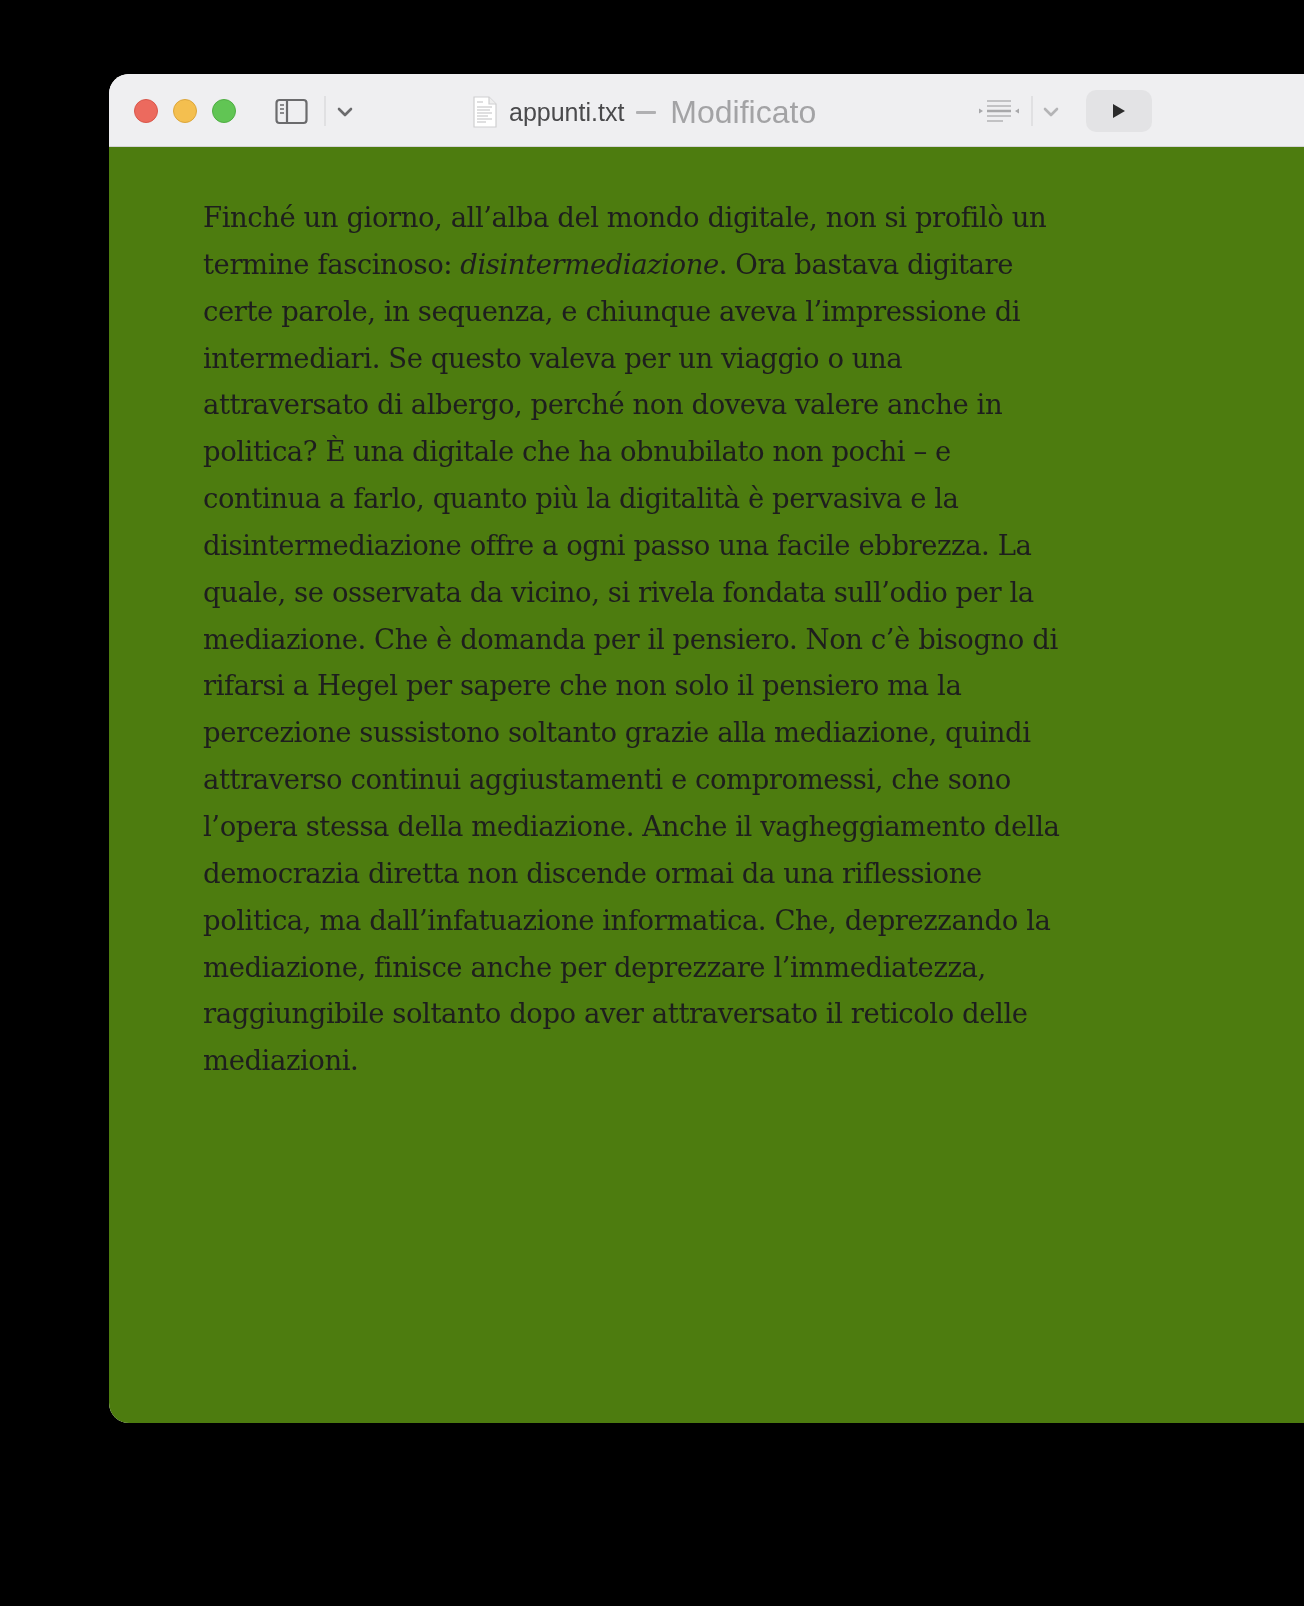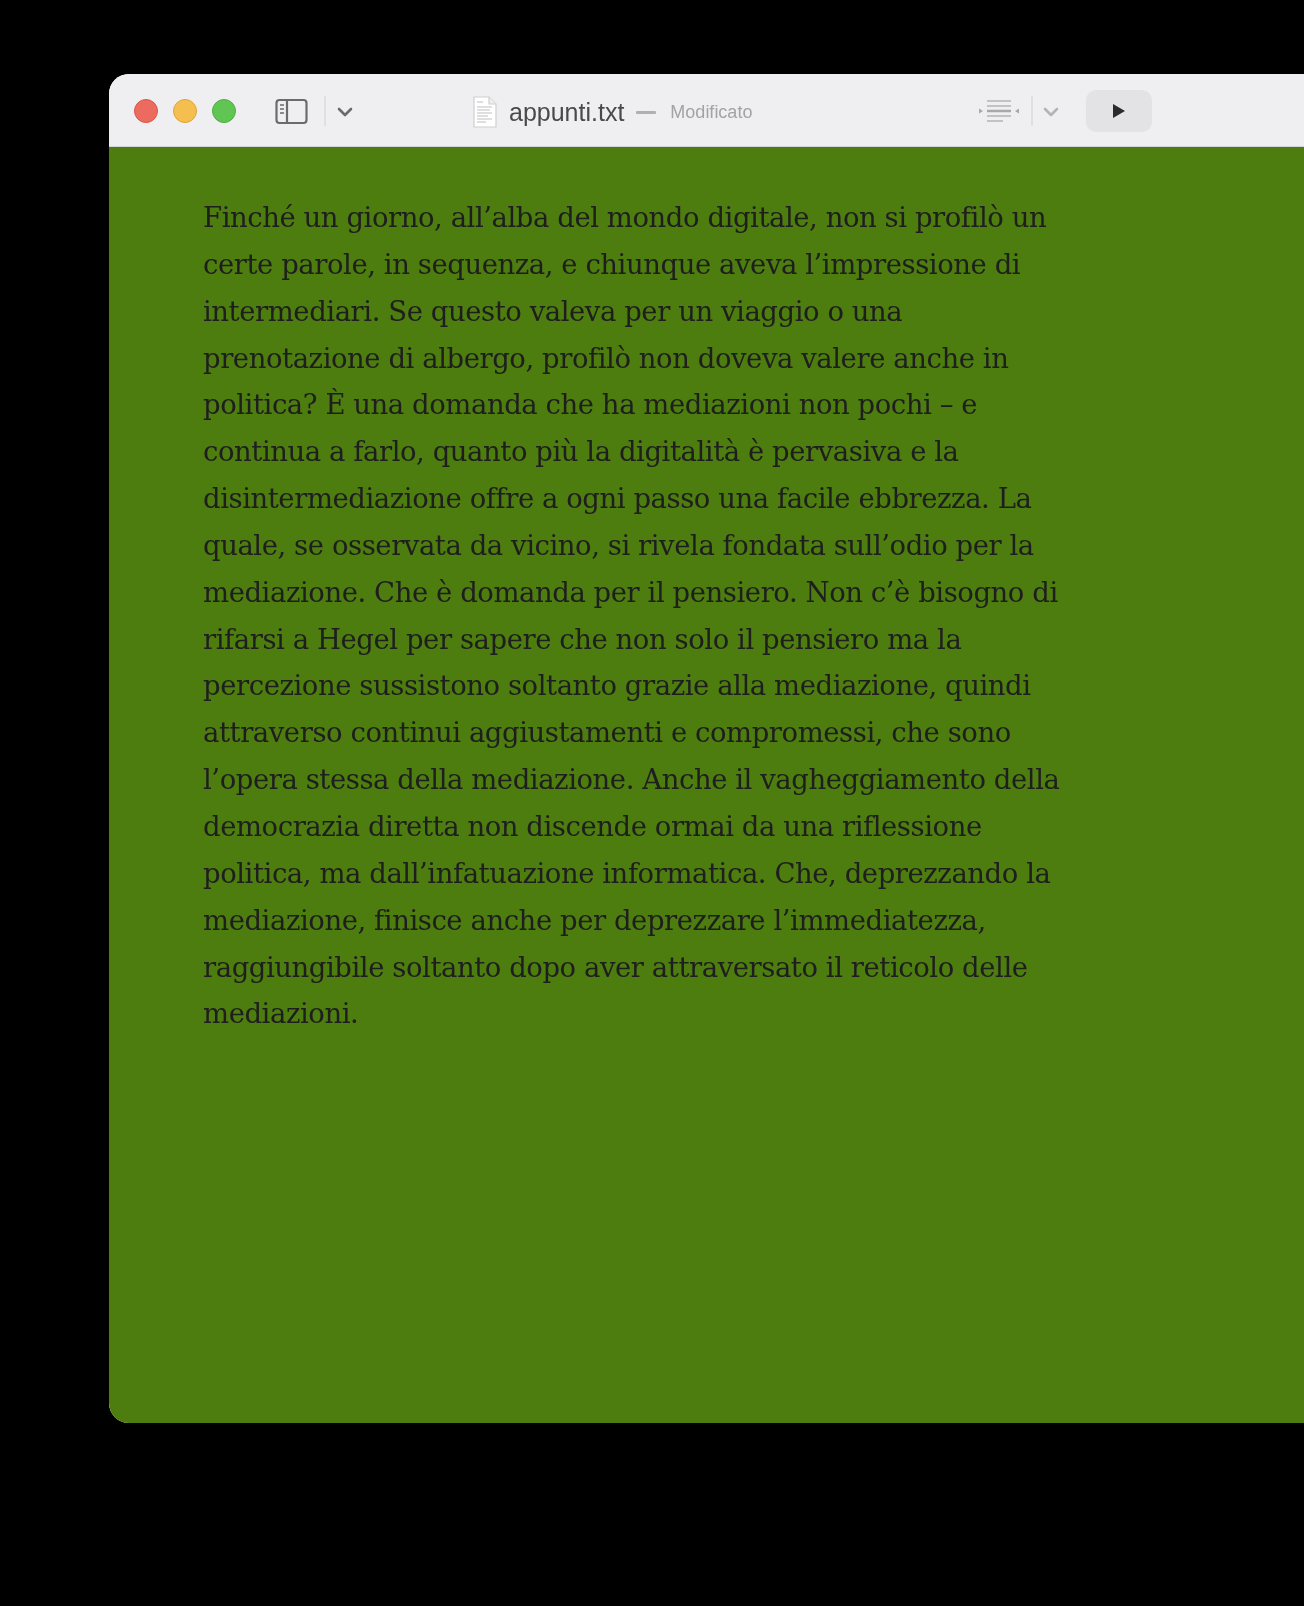--- a/index.html
+++ b/index.html
@@ -84,21 +84,21 @@
   .title-dash {
     display: inline-block;
     width: 20px;
     height: 3px;
     background: #b0b0b2;
     margin: 0 14px 0 12px;
     border-radius: 1px;
   }
   .title-status {
     font-family: "Liberation Sans", sans-serif;
-    font-size: 18px;
+    font-size: 32px;
     color: #a3a3a5;
   }
   .format-icon {
     position: absolute;
     left: 869px;
     top: 22px;
     width: 44px;
     height: 30px;
     cursor: pointer;
   }
@@ -210,24 +210,25 @@
     <div class="run-button">
       <svg width="18" height="18" viewBox="0 0 18 18">
         <polygon points="3,2 15,9 3,16" fill="#2b2b2b"></polygon>
       </svg>
     </div>
   </div>
 
   <div class="content">
     <div class="text-body" id="doc-body">
         <span class="line">Finché un giorno, all’alba del mondo digitale, non si profilò un</span>
+        <span class="line"><span>termine fascinoso: </span><em>disintermediazione</em><span>. Ora bastava digitare</span></span>
         <span class="line">certe parole, in sequenza, e chiunque aveva l’impressione di</span>
         <span class="line">intermediari. Se questo valeva per un viaggio o una</span>
-        <span class="line">prenotazione di albergo, profilò non doveva valere anche in</span>
-        <span class="line">politica? È una domanda che ha mediazioni non pochi – e</span>
+        <span class="line">attraversato di albergo, perché non doveva valere anche in</span>
+        <span class="line">politica? È una digitale che ha obnubilato non pochi – e</span>
         <span class="line">continua a farlo, quanto più la digitalità è pervasiva e la</span>
         <span class="line">disintermediazione offre a ogni passo una facile ebbrezza. La</span>
         <span class="line">quale, se osservata da vicino, si rivela fondata sull’odio per la</span>
         <span class="line">mediazione. Che è domanda per il pensiero. Non c’è bisogno di</span>
         <span class="line">rifarsi a Hegel per sapere che non solo il pensiero ma la</span>
         <span class="line">percezione sussistono soltanto grazie alla mediazione, quindi</span>
         <span class="line">attraverso continui aggiustamenti e compromessi, che sono</span>
         <span class="line">l’opera stessa della mediazione. Anche il vagheggiamento della</span>
         <span class="line">democrazia diretta non discende ormai da una riflessione</span>
         <span class="line">politica, ma dall’infatuazione informatica. Che, deprezzando la</span>

